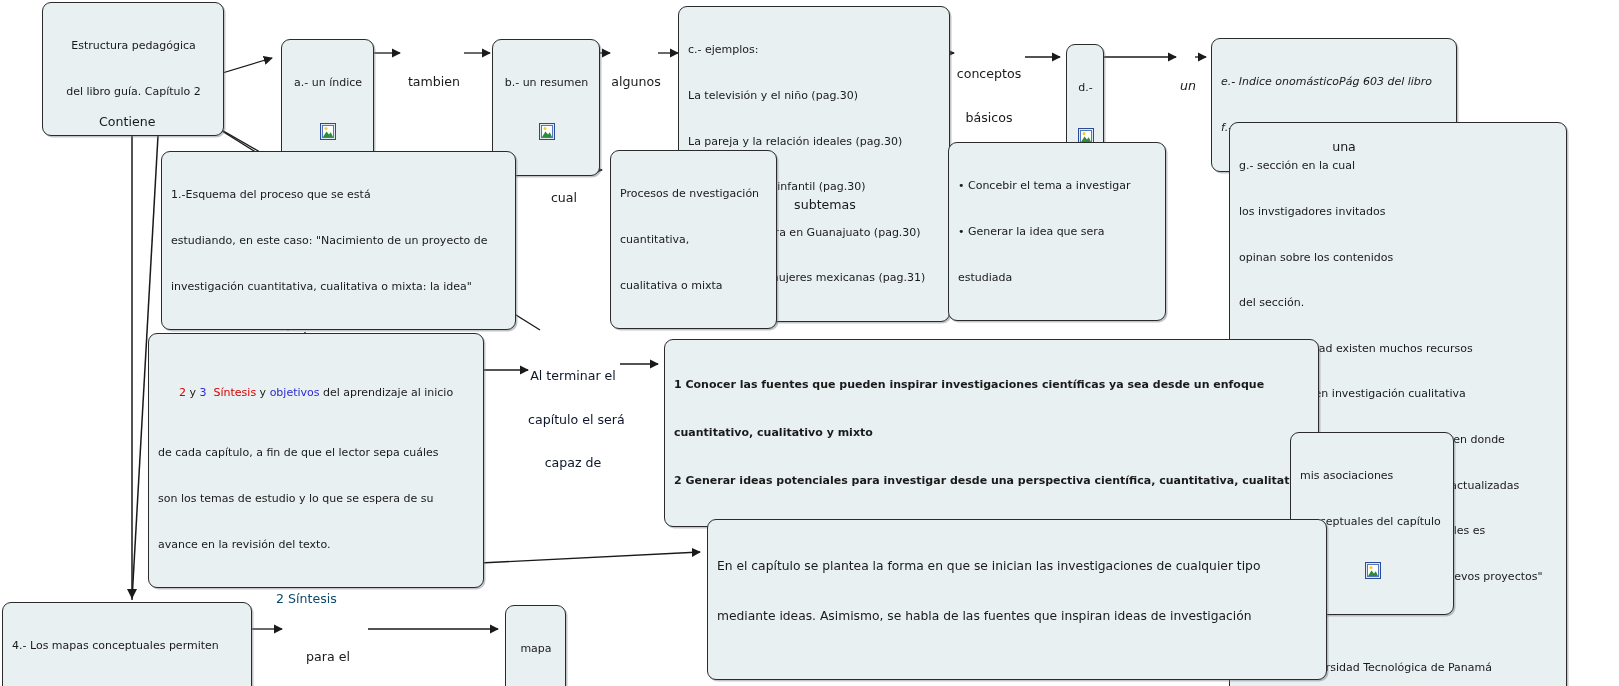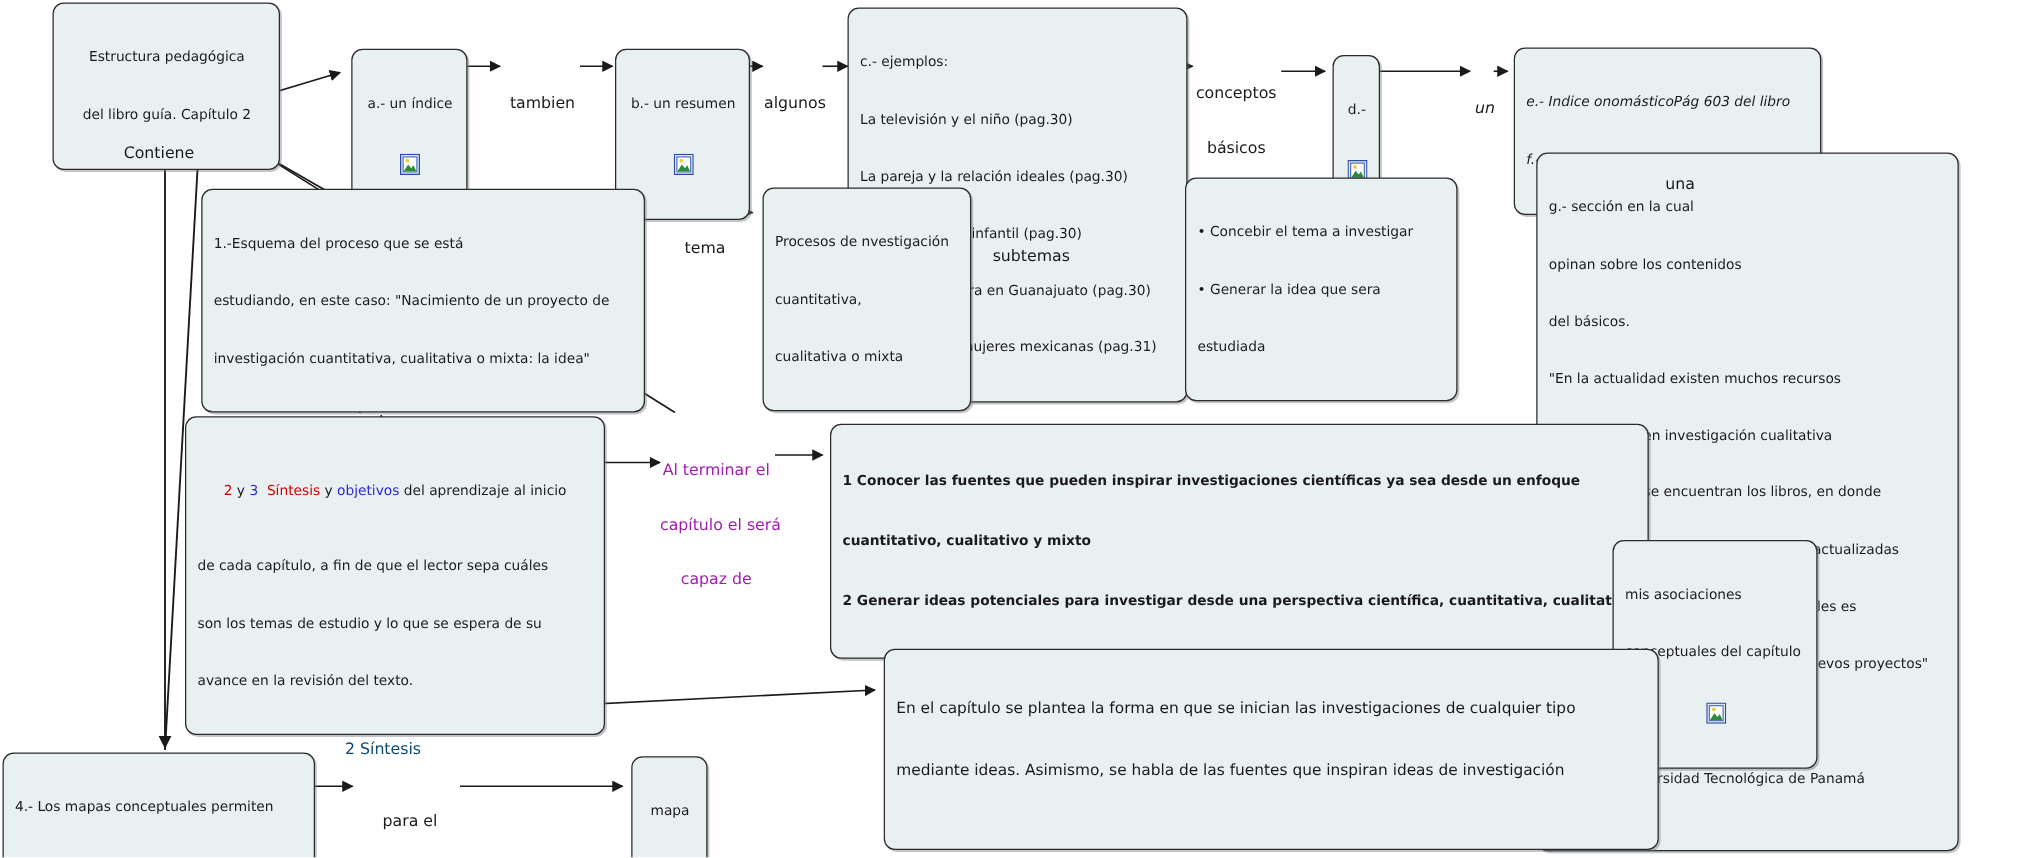--- a/index.html
+++ b/index.html
@@ -47,21 +47,21 @@
   .label {
     position: absolute;
     font-size: 12.6px;
     line-height: 14.5px;
     color: #1a1a1a;
     white-space: pre;
     text-align: center;
     background: transparent;
   }
   .label.red   { color: #0c4a6e; }
-  .label.blue  { color: #a21caf; }
+  .label.blue  { color: #0f172a; }
   .label .ln { display: block; }
   .red  { color: #d40000; }
   .blue { color: #2a2ad0; }
   .icon {
     display: block;
     margin: 1px auto 0 auto;
     width: 16px;
     height: 17px;
   }
   .iconwrap {
@@ -175,22 +175,23 @@
     </span>
   </div>
 
   <div class="node" style="left:1211px; top:38px; width:246px;font-style:italic;">
     <span class="ln">e.- Indice onomásticoPág 603 del libro</span>
     <span class="ln">f.- Indice analítico. Pag. 607 del libro</span>
   </div>
 
   <div class="node" style="left:1229px; top:122px; width:338px;">
     <span class="ln">g.- sección en la cual</span>
+    <span class="ln">los invstigadores invitados</span>
     <span class="ln">opinan sobre los contenidos</span>
-    <span class="ln">del básicos.</span>
+    <span class="ln">del sección.</span>
     <span class="ln">"En la actualidad existen muchos recursos</span>
     <span class="ln">para trabajar en investigación cualitativa</span>
     <span class="ln">entre los que se encuentran los libros, en donde</span>
     <span class="ln">se presentan tecnicas y herramientas actualizadas</span>
     <span class="ln">y las redes de computación, de las cuales es</span>
     <span class="ln">posible que el investigador obtenga nuevos proyectos"</span>
     <span class="ln">Dilsa Vergara</span>
     <span class="ln">Profesora Universidad Tecnológica de Panamá</span>
     
   </div>
@@ -278,21 +279,21 @@
 
   <div class="label" style="left:1178px; top:50px; width:20px;font-style:italic;">
     <span class="ln">un</span>
   </div>
 
   <div class="label" style="left:1328px; top:111px; width:32px;">
     <span class="ln">una</span>
   </div>
 
   <div class="label" style="left:546px; top:162px; width:36px;">
-    <span class="ln">tema</span>
+    <span class="ln">cual</span>
   </div>
 
   <div class="label" style="left:792px; top:169px; width:66px;">
     <span class="ln">subtemas</span>
   </div>
 
   <div class="label blue" style="left:528px; top:340px; width:90px;">
     <span class="ln">Al terminar el</span>
     <span class="ln">capítulo el será</span>
     <span class="ln">capaz de</span>

